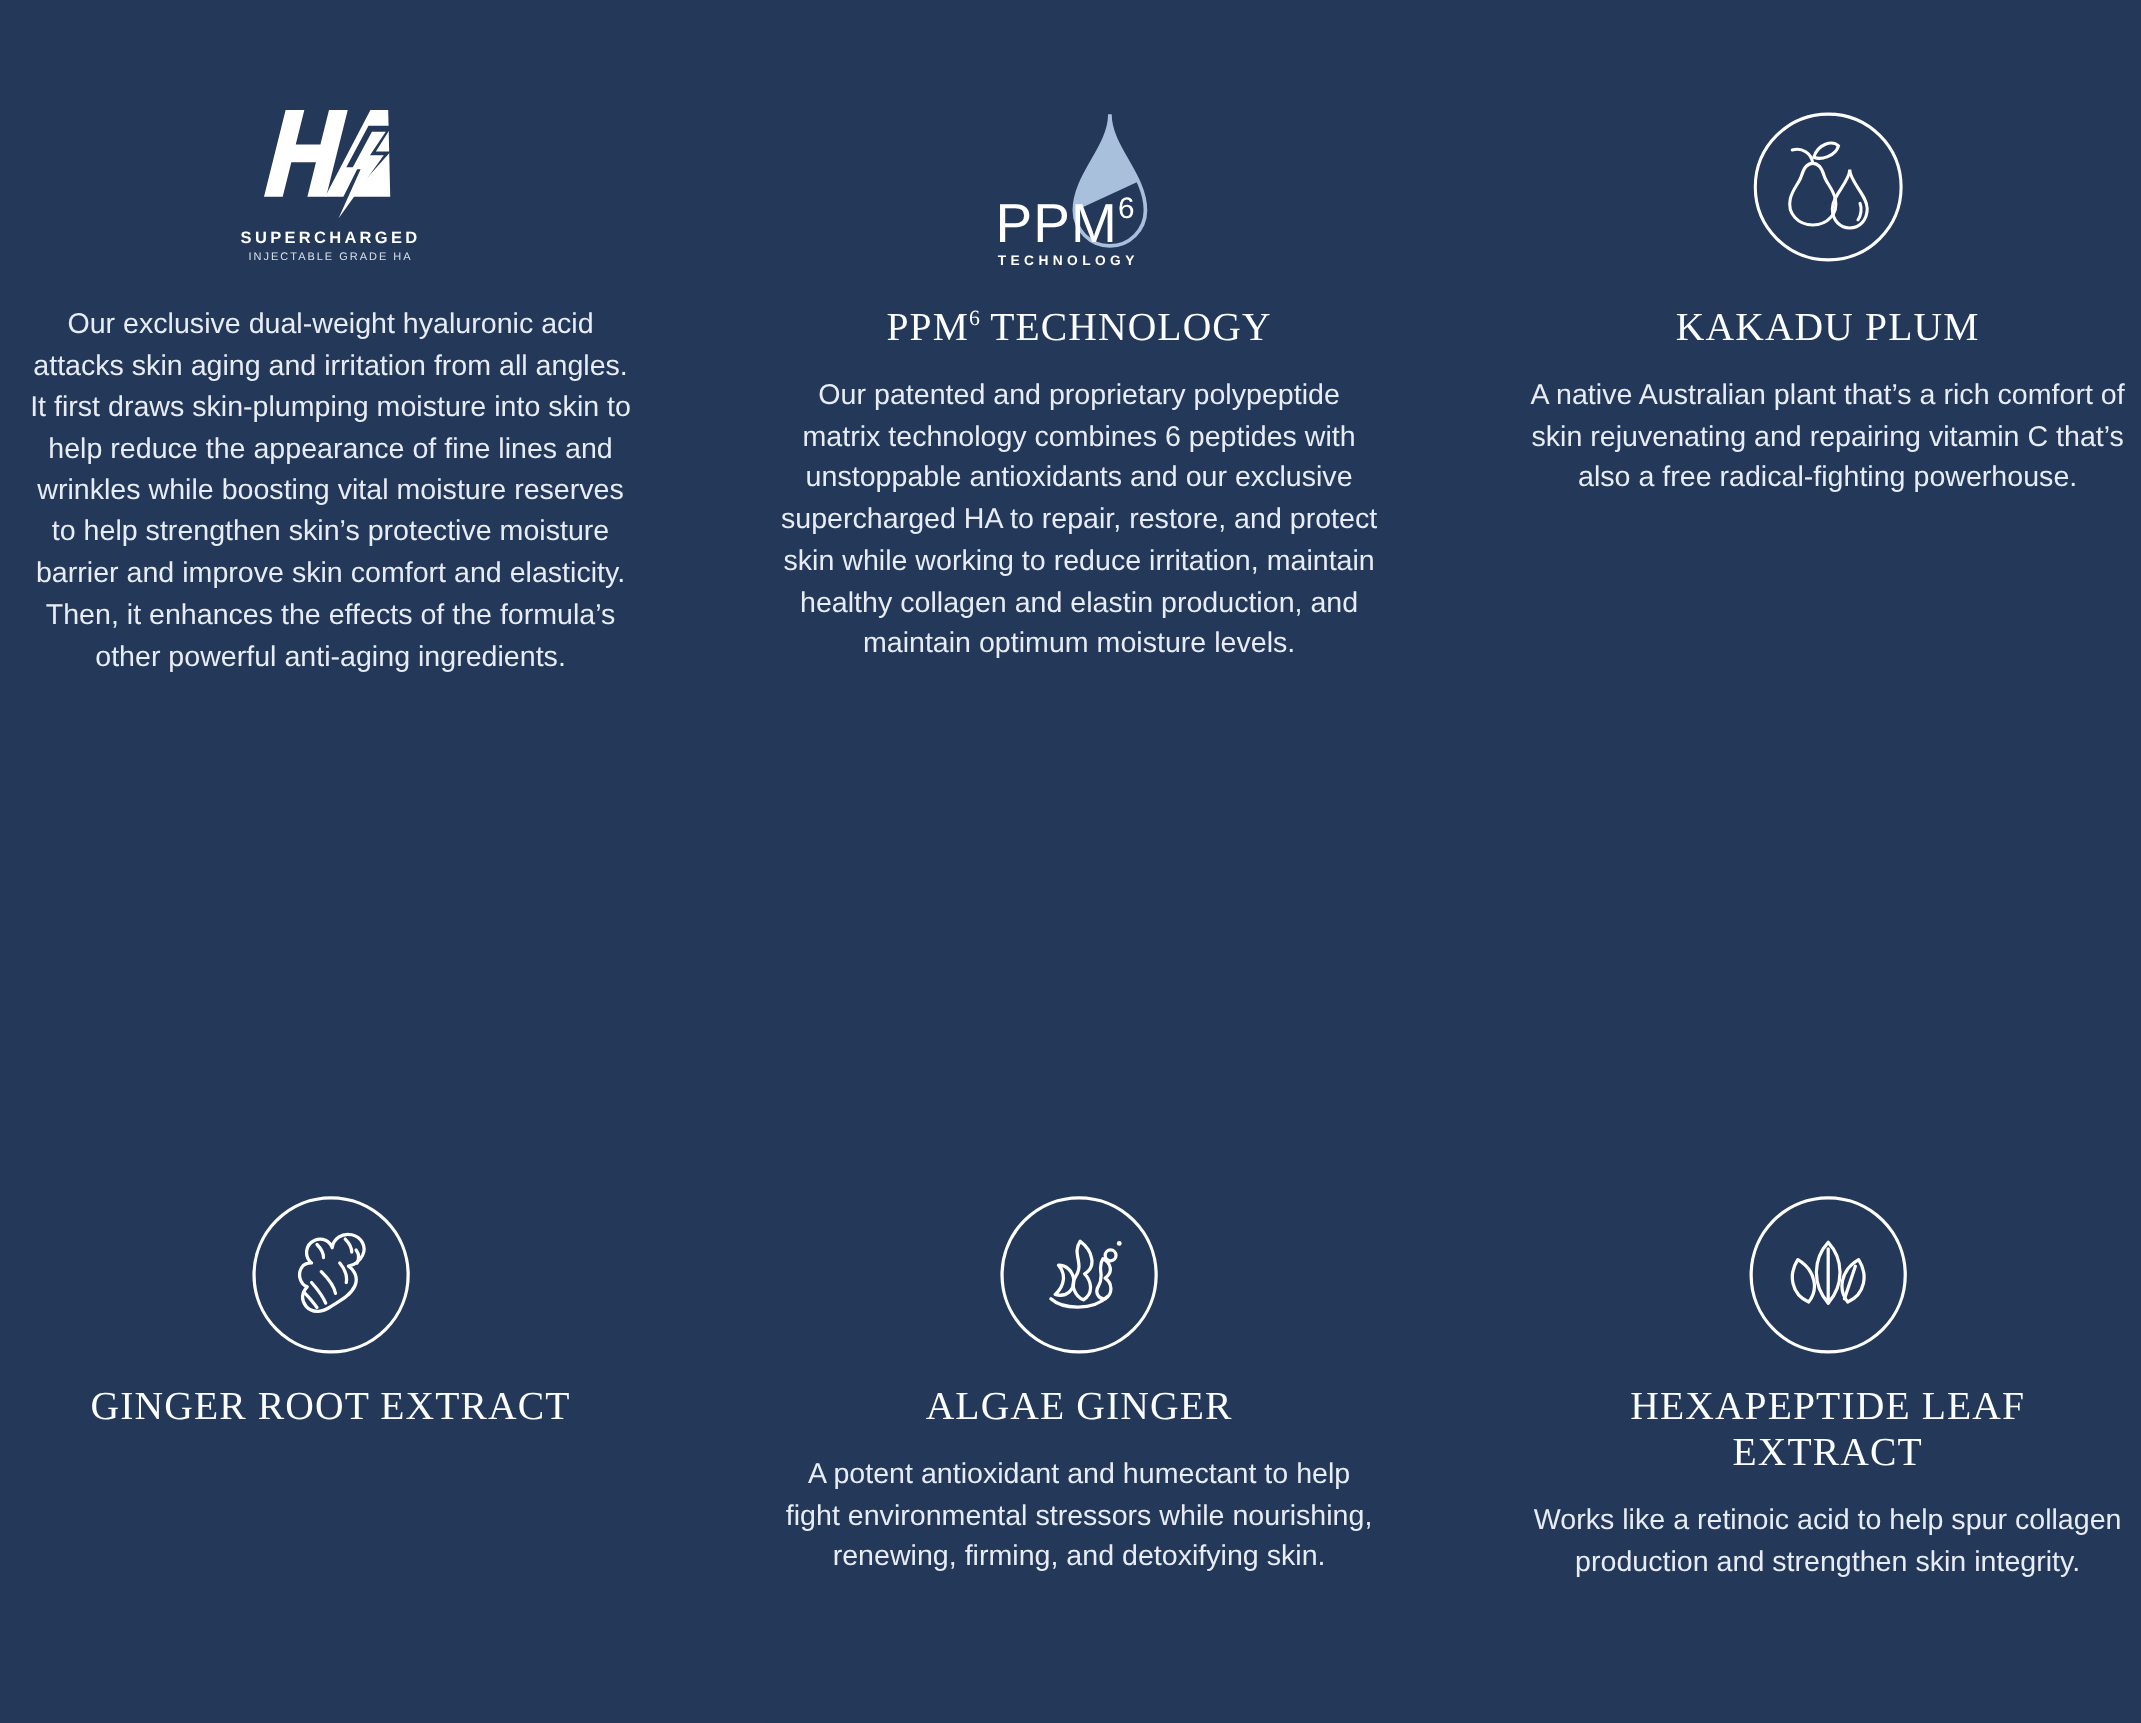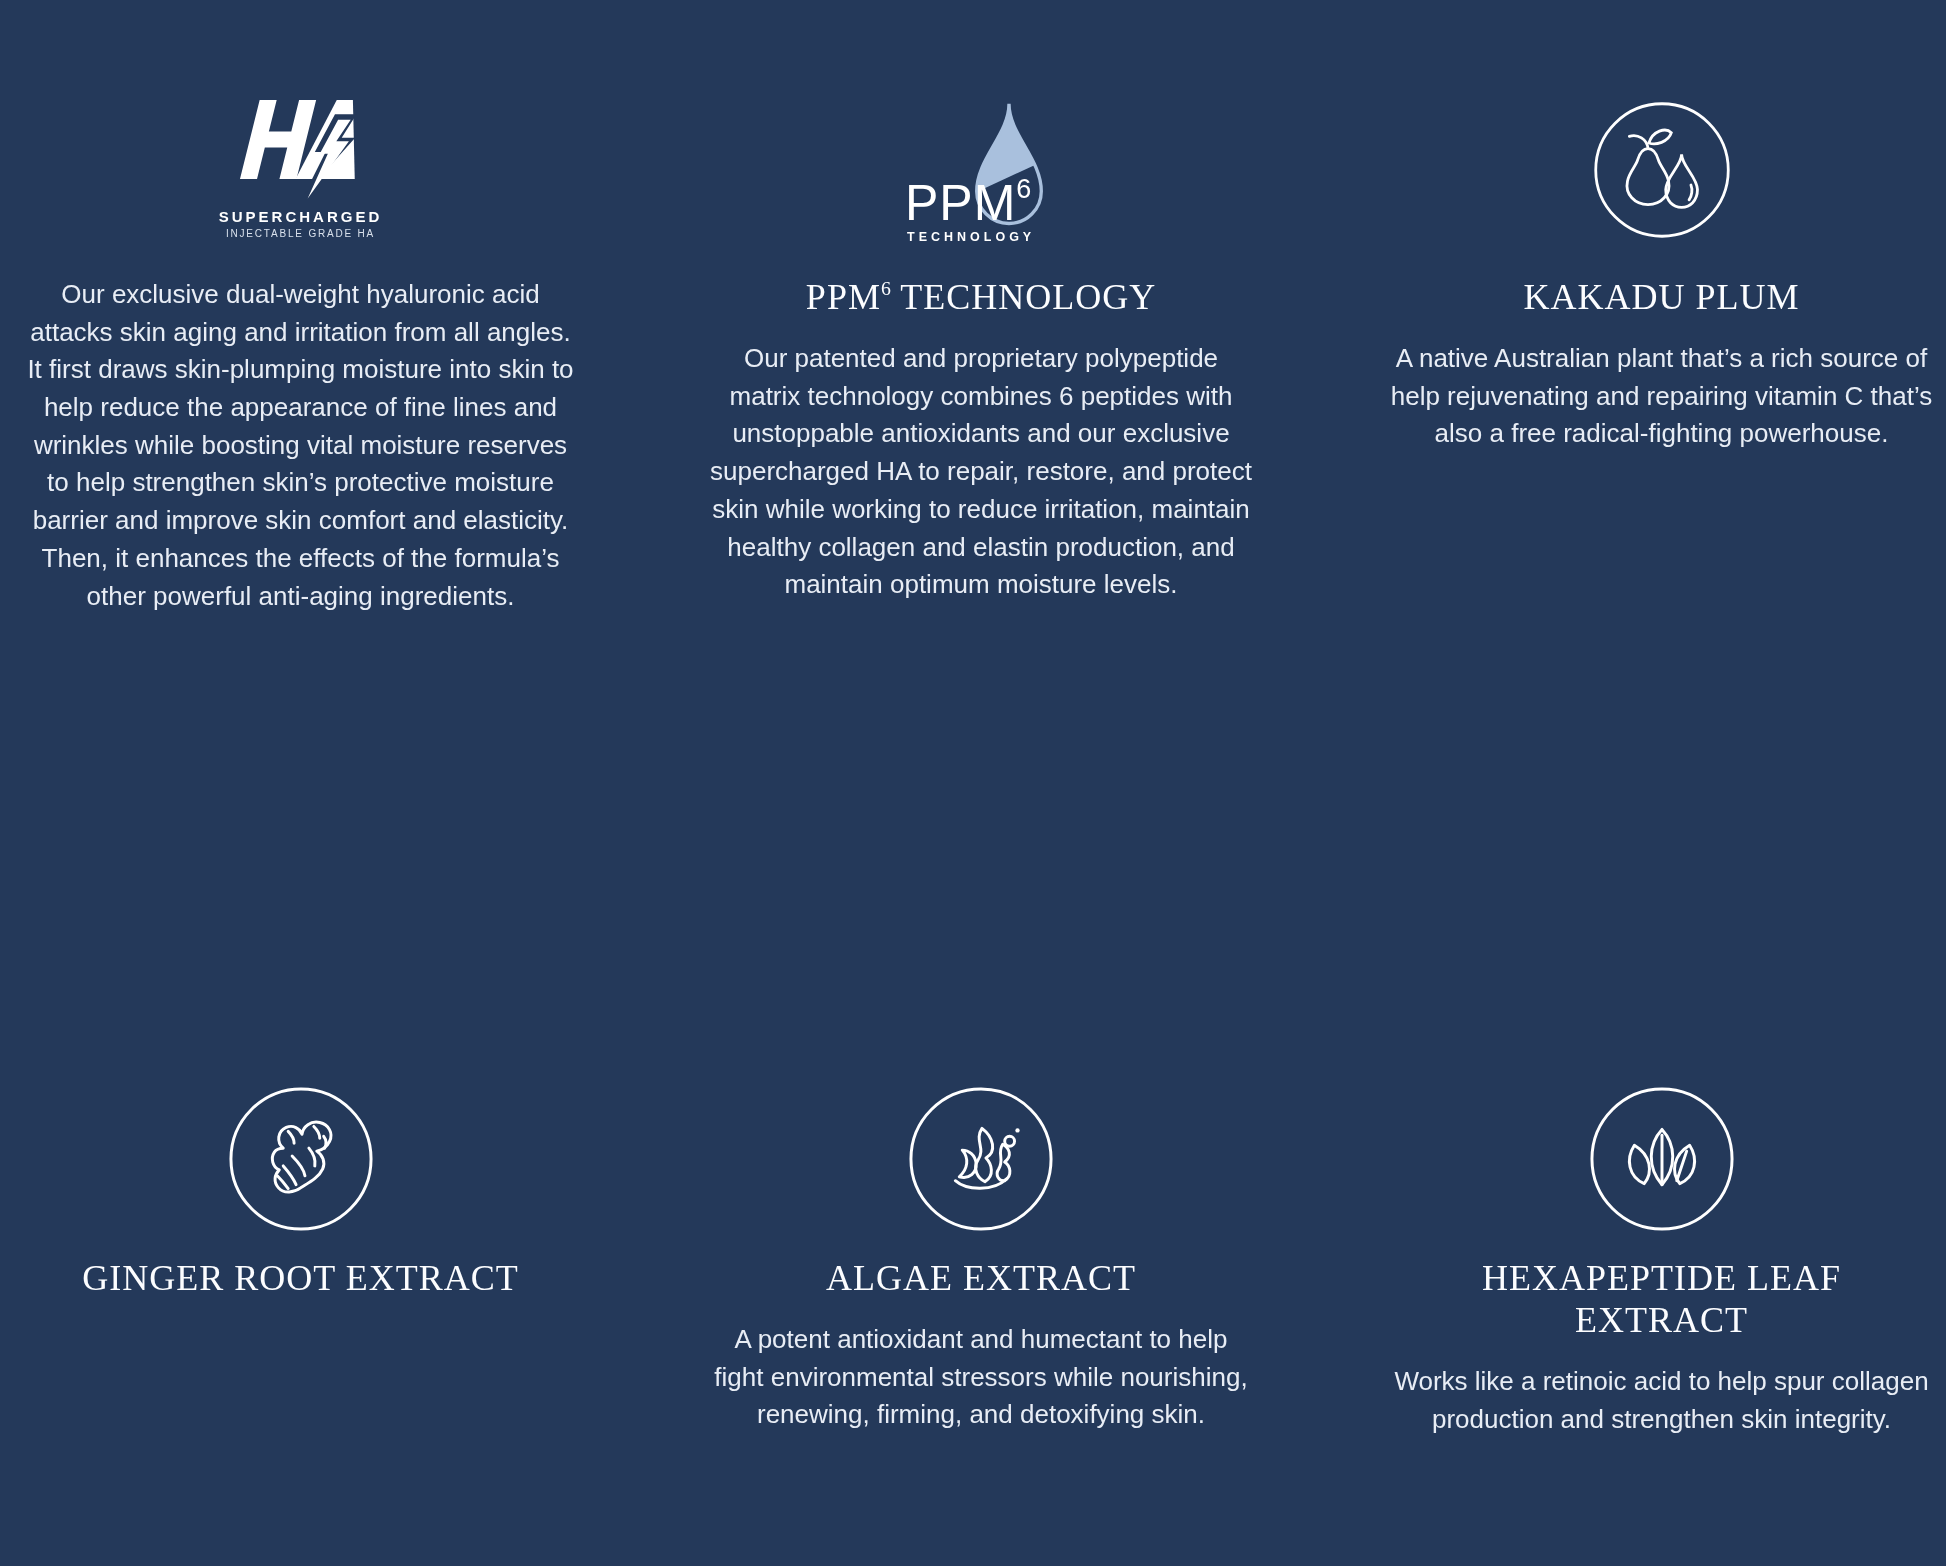--- a/index.html
+++ b/index.html
@@ -90,21 +90,21 @@
             <circle cx="75" cy="75" r="71"></circle>
             <path d="M60,52 C54,52 51,57 49,64 C47,71 40,77 38,87 C35,101 46,112 60,112 C74,112 85,101 82,87 C80,77 73,71 71,64 C69,57 66,52 60,52 Z"></path>
             <path d="M60,52 C59,42 49,36 40,39"></path>
             <path d="M61,46 C65,33 79,29 85,35 C82,45 68,49 61,46 Z"></path>
             <path d="M96,58 C96,70 79,83 79,96 C79,108 87,115 96,115 C105,115 113,108 113,96 C113,83 96,70 96,58 Z"></path>
             <path d="M106,91 C108,96 107,103 104,107"></path>
           </svg>
         </div>
       </div>
       <h2 class="card-title"><span>KAKADU PLUM</span></h2>
-      <p class="card-desc">A native Australian plant that’s a rich source of help rejuvenating and repairing vitamin C that’s also a free radical-fighting powerhouse.</p>
+      <p class="card-desc">A native Australian plant that’s a rich comfort of skin rejuvenating and repairing vitamin C that’s also a free radical-fighting powerhouse.</p>
     </section>
 
     <section class="cell row2">
       <div class="icon-slot">
         <div class="circle-icon">
           <svg width="148" height="148" viewBox="0 0 150 150" fill="none" stroke="#FFFFFF" stroke-width="3" stroke-linecap="round" stroke-linejoin="round">
             <circle cx="75" cy="75" r="71"></circle>
             <path d="M57,64 C50,58 51,47 60,43 C67,40 74,44 76,50 C77,42 85,36 94,38 C103,40 108,49 104,57 C101,63 96,66 91,67 C97,71 100,78 97,85 C93,94 83,99 75,104 C68,109 58,111 52,104 C47,98 48,91 53,86 C46,83 44,74 48,68 C50,65 54,64 57,64 Z"></path>
             <path d="M62,47 C66,51 68,55 68,59"></path>
             <path d="M88,42 C92,46 94,50 94,54"></path>
@@ -126,21 +126,21 @@
             <circle cx="75" cy="75" r="71"></circle>
             <path d="M56,66 C63,74 62,85 53,93 C63,96 71,89 70,79 C69,71 63,66 56,66 Z"></path>
             <path d="M76,44 C68,56 80,64 72,76 C66,85 72,95 79,98 C89,92 86,80 80,74 C91,68 88,53 76,44 Z"></path>
             <path d="M97,60 C91,69 99,75 93,85 C89,91 93,98 99,97 C107,92 105,82 99,78 C107,72 104,64 97,60 Z"></path>
             <path d="M49,97 C60,107 88,108 101,95"></path>
             <circle cx="104" cy="57" r="5"></circle>
             <circle cx="112" cy="46" r="2.2" fill="#FFFFFF" stroke="none"></circle>
           </svg>
         </div>
       </div>
-      <h2 class="card-title"><span>ALGAE EXTRACT</span></h2>
+      <h2 class="card-title"><span>ALGAE GINGER</span></h2>
       <p class="card-desc">A potent antioxidant and humectant to help fight environmental stressors while nourishing, renewing, firming, and detoxifying skin.</p>
     </section>
 
     <section class="cell row2">
       <div class="icon-slot">
         <div class="circle-icon">
           <svg width="148" height="148" viewBox="0 0 150 150" fill="none" stroke="#FFFFFF" stroke-width="3" stroke-linecap="round" stroke-linejoin="round">
             <circle cx="75" cy="75" r="71"></circle>
             <path d="M75,45 C61,60 60,84 75,101 C90,84 89,60 75,45 Z"></path>
             <path d="M75,51 L75,101"></path>

